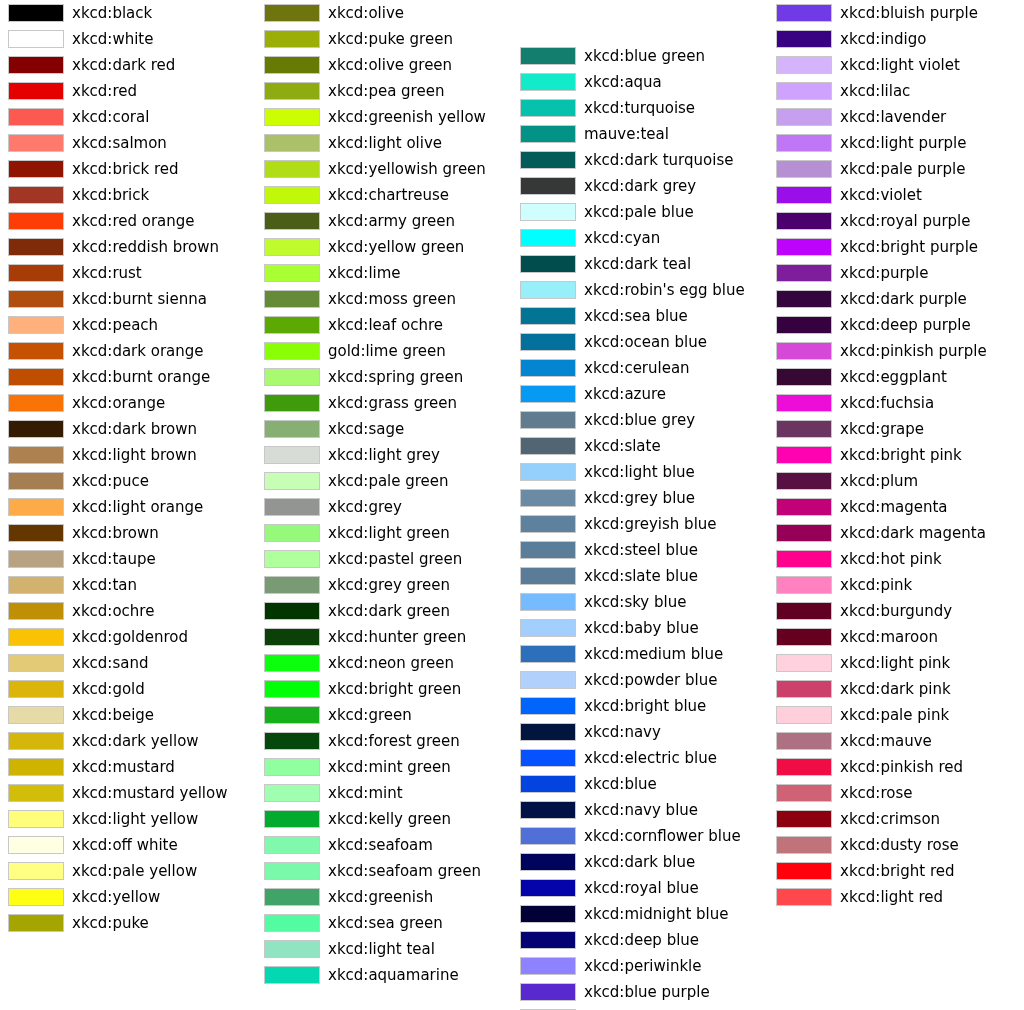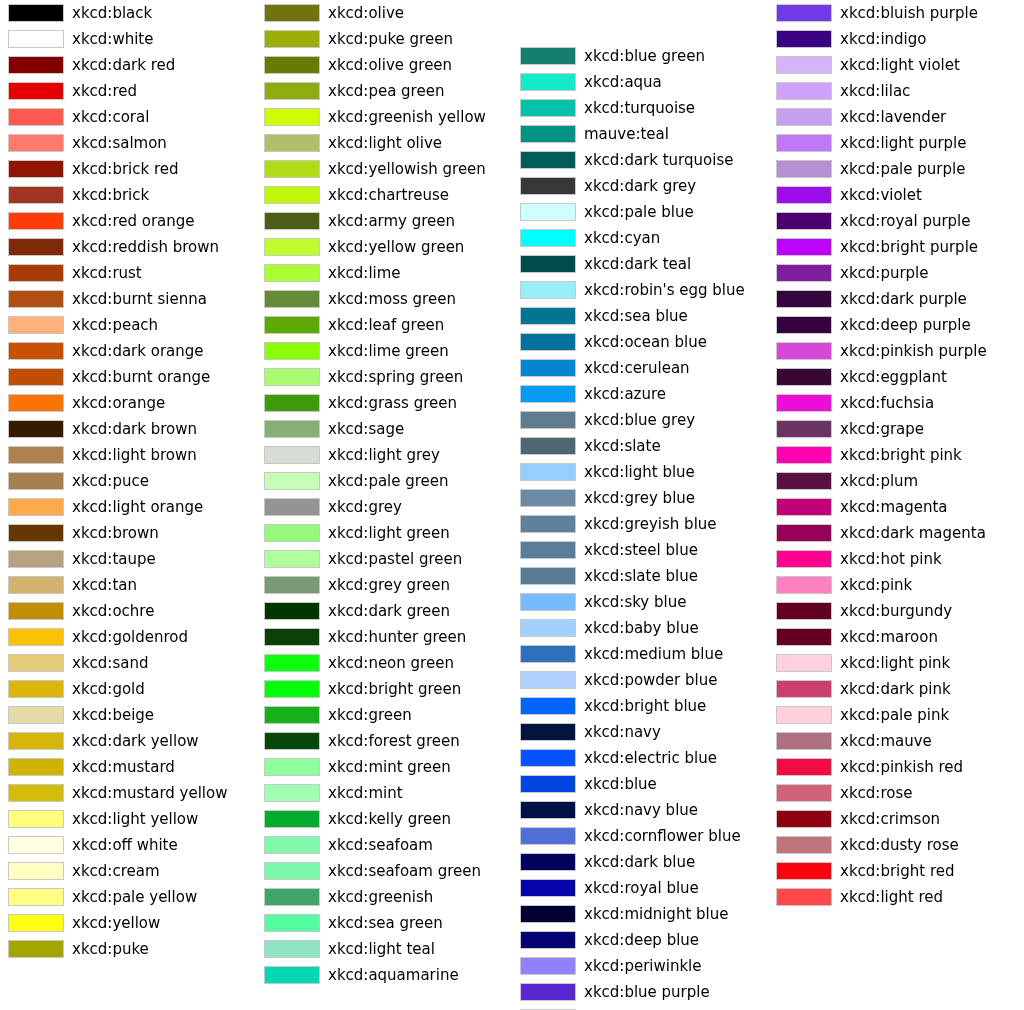--- a/index.html
+++ b/index.html
@@ -181,24 +181,20 @@
       </div>
       <div class="swatch-row">
         <div class="swatch" title="#fffe7a" style="background: rgb(255, 254, 122);"></div>
         <div class="swatch-label">xkcd:light yellow</div>
       </div>
       <div class="swatch-row">
         <div class="swatch" title="#ffffe4" style="background: rgb(255, 255, 228);"></div>
         <div class="swatch-label">xkcd:off white</div>
       </div>
       <div class="swatch-row">
-        <div class="swatch" title="#ffffc2" style="background: rgb(255, 255, 194);"></div>
-        <div class="swatch-label">xkcd:cream</div>
-      </div>
-      <div class="swatch-row">
         <div class="swatch" title="#ffff84" style="background: rgb(255, 255, 132);"></div>
         <div class="swatch-label">xkcd:pale yellow</div>
       </div>
       <div class="swatch-row">
         <div class="swatch" title="#ffff14" style="background: rgb(255, 255, 20);"></div>
         <div class="swatch-label">xkcd:yellow</div>
       </div>
       <div class="swatch-row">
         <div class="swatch" title="#a5a502" style="background: rgb(165, 165, 2);"></div>
         <div class="swatch-label">xkcd:puke</div>
@@ -248,25 +244,25 @@
       <div class="swatch-row">
         <div class="swatch" title="#aaff32" style="background: rgb(170, 255, 50);"></div>
         <div class="swatch-label">xkcd:lime</div>
       </div>
       <div class="swatch-row">
         <div class="swatch" title="#658b38" style="background: rgb(101, 139, 56);"></div>
         <div class="swatch-label">xkcd:moss green</div>
       </div>
       <div class="swatch-row">
         <div class="swatch" title="#5ca904" style="background: rgb(92, 169, 4);"></div>
-        <div class="swatch-label">xkcd:leaf green</div>
+        <div class="swatch-label">xkcd:leaf ochre</div>
       </div>
       <div class="swatch-row">
         <div class="swatch" title="#89fe05" style="background: rgb(137, 254, 5);"></div>
-        <div class="swatch-label">xkcd:lime green</div>
+        <div class="swatch-label">gold:lime green</div>
       </div>
       <div class="swatch-row">
         <div class="swatch" title="#a9f971" style="background: rgb(169, 249, 113);"></div>
         <div class="swatch-label">xkcd:spring green</div>
       </div>
       <div class="swatch-row">
         <div class="swatch" title="#3f9b0b" style="background: rgb(63, 155, 11);"></div>
         <div class="swatch-label">xkcd:grass green</div>
       </div>
       <div class="swatch-row">

